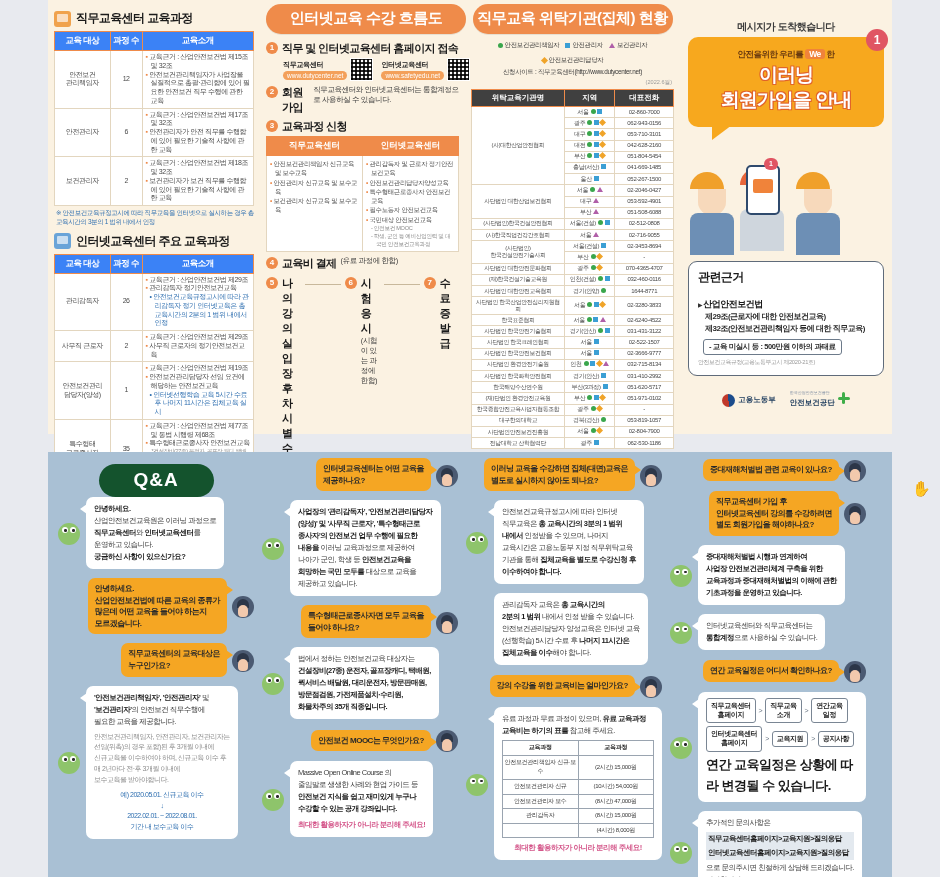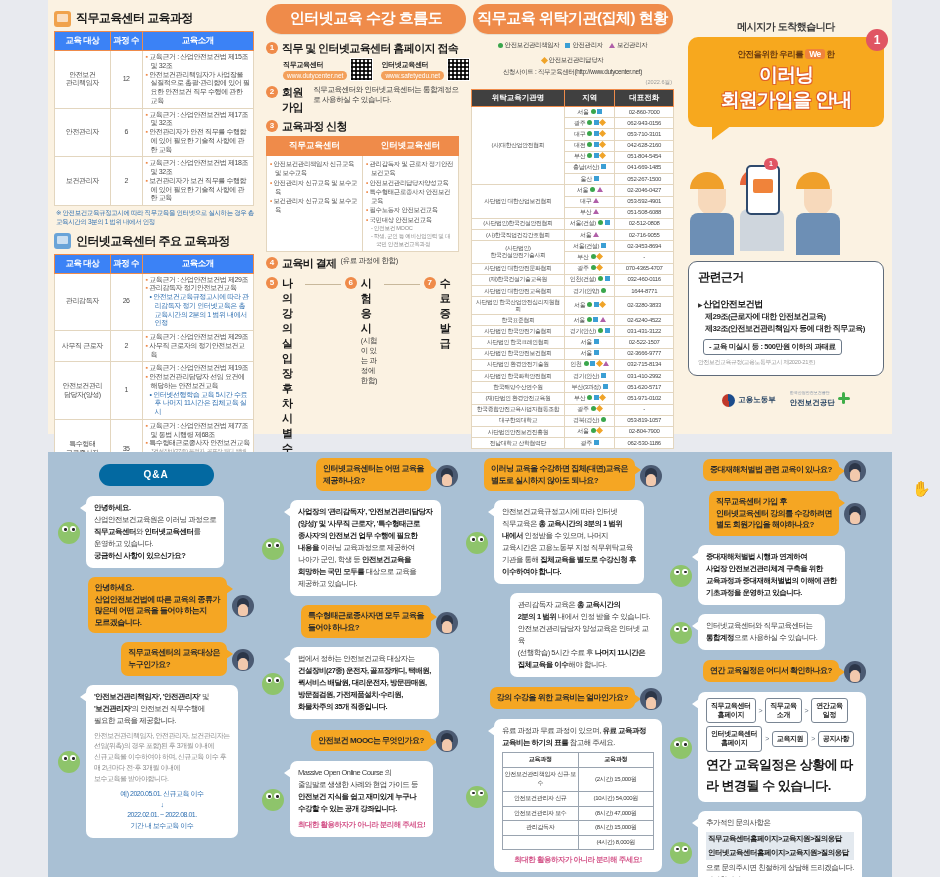--- a/index.html
+++ b/index.html
@@ -178,22 +178,22 @@
   .plus:after{top:4.5px;left:0;height:3px;width:12px;}
 
   
   .qa{
     position:absolute;left:48px;top:452px;width:844px;height:425px;
     background:#a9c0d4;overflow:hidden;
   }
   .qa-inner{display:flex;padding:6px 10px 0 10px;gap:8px;}
   .qcol{width:196px;}
   .qa-pill{
-    background:#0369a1;color:#fff;border-radius:18px;font-weight:bold;font-size:10px;
-    text-align:center;padding:5px 0 6px 0;width:115px;margin:6px auto 10px auto;letter-spacing:1px;
+    background:#14532d;color:#fff;border-radius:18px;font-weight:bold;font-size:19px;
+    text-align:center;padding:5px 0 6px 0;width:115px;margin:6px auto 0 auto;letter-spacing:1px;
   }
   .row{display:flex;align-items:center;margin-bottom:9px;}
   .row.right{justify-content:flex-end;}
   .av{width:22px;height:22px;border-radius:50%;flex:none;margin-top:2px;position:relative;overflow:hidden;}
   .av.user{background:#4b5a72;}
   .av.user:before{content:"";position:absolute;left:5px;top:3px;width:12px;height:9px;background:#2c3648;border-radius:6px 6px 0 0;}
   .av.user:after{content:"";position:absolute;left:6px;top:9px;width:10px;height:12px;background:#f2c9ad;border-radius:5px 5px 4px 4px;}
   .av.bot{background:#8ec46b;}
   .av.bot:before{content:"";position:absolute;left:4px;top:4px;width:6px;height:6px;background:#fff;border-radius:50%;box-shadow:8px 0 0 #fff;}
   .av.bot:after{content:"";position:absolute;left:6px;top:6px;width:2.5px;height:2.5px;background:#2a2a2a;border-radius:50%;box-shadow:8px 0 0 #2a2a2a;}
@@ -202,21 +202,21 @@
     font-weight:bold;line-height:1.45;letter-spacing:-.5px;position:relative;margin-right:5px;max-width:160px;
   }
   .q:after{content:"";position:absolute;right:-6px;top:7px;border-top:5px solid transparent;
      border-bottom:5px solid transparent;border-left:7px solid #f5a623;}
   .a{
     background:#fff;color:#3a3a3a;border-radius:7px;padding:6px 8px;font-size:7.5px;
     line-height:1.6;letter-spacing:-.5px;position:relative;margin-left:6px;max-width:168px;
   }
   .a:before{content:"";position:absolute;left:-6px;top:7px;border-top:5px solid transparent;
      border-bottom:5px solid transparent;border-right:7px solid #fff;}
-  .a.nob{margin-left:16px;}
+  .a.nob{margin-left:0;}
   .a.nob:before{display:none;}
   .a b{color:#1b1b1b;}
   .a .grey{color:#8a8a8a;font-size:7px;display:block;margin-top:4px;line-height:1.55;}
   .a .cen{text-align:center;display:block;}
   .a .hand{color:#d4568a;font-weight:bold;font-size:7.5px;text-align:center;display:block;margin-top:4px;}
   .a .blue{color:#2f6fb0;}
 
   table.fee{width:100%;border-collapse:collapse;margin-top:3px;table-layout:fixed;}
   table.fee th,table.fee td{border:1px solid #9aa4b0;font-size:6px;padding:2px 1px;text-align:center;
      color:#3a3a3a;letter-spacing:-.3px;}

